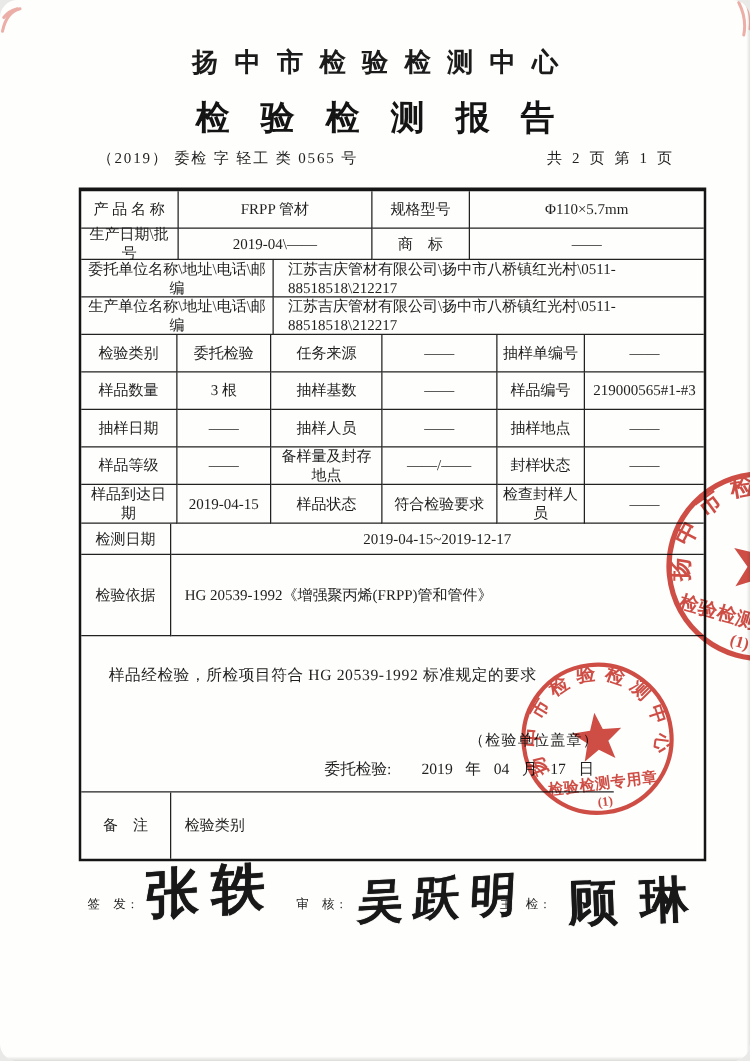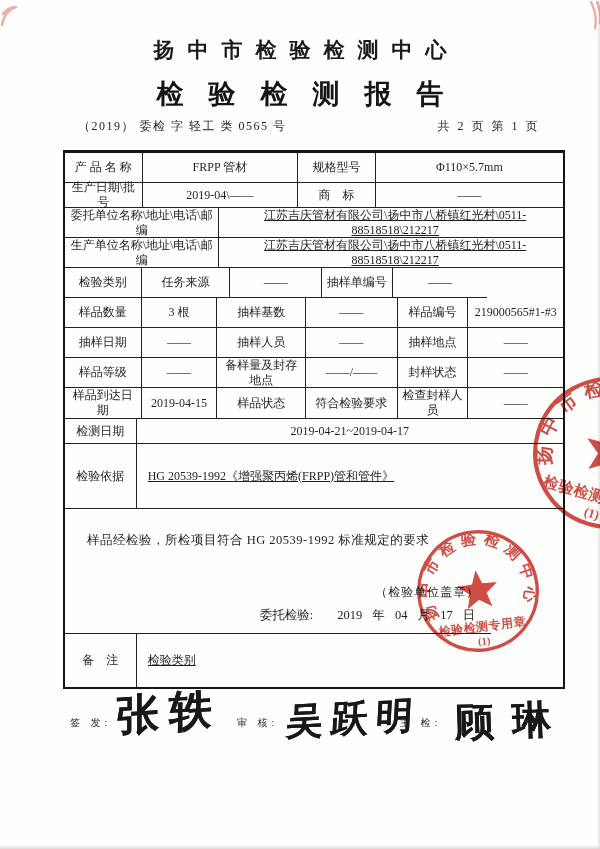--- a/index.html
+++ b/index.html
@@ -1,37 +1,37 @@
 <!DOCTYPE html>
 <html><head>
 <meta charset="utf-8">
 <style>
   html,body{margin:0;padding:0;background:#e9e9e7;}
   .page{position:relative;width:600px;height:849px;background:#fefefd;overflow:hidden;
-        font-family:"Liberation Serif","DejaVu Serif",serif;color:#1f1f1f;}
+        font-family:"Liberation Serif","DejaVu Serif",serif;color:#1f1f1f;border-radius:14px;}
 
   
   .org-title{position:absolute;top:36px;left:0;width:100%;text-align:center;
              font-size:21px;font-weight:bold;letter-spacing:13px;text-indent:13px;color:#1b1b1b;}
   .report-title{position:absolute;top:76px;left:0;width:100%;text-align:center;
                 font-size:27px;font-weight:bold;letter-spacing:25px;text-indent:25px;color:#141414;font-family:Liberation Mono, monospace;}
   .meta-serial{position:absolute;top:118px;left:78px;font-size:12px;letter-spacing:1.5px;}
   .meta-pages{position:absolute;top:118px;right:60px;font-size:12px;letter-spacing:2.5px;}
 
   
   .report-table{position:absolute;left:63px;top:150px;width:502px;
                 border:2px solid #151515;border-top-width:3px;box-sizing:border-box;
                 display:flex;flex-direction:column;background:transparent;}
   .trow{display:flex;width:100%;}
   .cell{box-sizing:border-box;border-right:1.4px solid #222;border-bottom:1.4px solid #222;
         display:flex;align-items:center;justify-content:center;text-align:center;
         font-size:12px;line-height:1.25;padding:6px 3px;}
   .cell:last-child{border-right:none;}
   .trow:last-child .cell{border-bottom:none;}
-  .cell.left{justify-content:flex-start;text-align:center;padding-left:11px;text-decoration:underline;}
+  .cell.left{justify-content:flex-start;text-align:left;padding-left:11px;}
   
   .h30{height:30px}.h25{height:25px}.h31{height:31px}.h65{height:65px}.h125{height:125px}.h53{height:53px}
   
   .wa1{width:15.6%}.wa2{width:31.2%}.wa3{width:15.6%}.wa4{width:37.6%}
   
   .wb1{width:31%}.wb2{width:69%}
   
   .wc1{width:15.4%}.wc2{width:15.2%}.wc3{width:17.8%}.wc4{width:18.4%}.wc5{width:14.2%}.wc6{width:19%}
   
   .wd1{width:14.4%}.wd2{width:85.6%}
@@ -102,20 +102,21 @@
       <div class="cell wb2 left">江苏吉庆管材有限公司\扬中市八桥镇红光村\0511-88518518\212217</div>
     </div>
 
     <div class="trow h30">
       <div class="cell wb1">生产单位名称\地址\电话\邮编</div>
       <div class="cell wb2 left">江苏吉庆管材有限公司\扬中市八桥镇红光村\0511-88518518\212217</div>
     </div>
 
     <div class="trow h30">
       <div class="cell wc1">检验类别</div>
+      <div class="cell wc2">委托检验</div>
       <div class="cell wc3">任务来源</div>
       <div class="cell wc4">——</div>
       <div class="cell wc5">抽样单编号</div>
       <div class="cell wc6">——</div>
     </div>
 
     <div class="trow h30">
       <div class="cell wc1">样品数量</div>
       <div class="cell wc2">3 根</div>
       <div class="cell wc3">抽样基数</div>
@@ -146,21 +147,21 @@
       <div class="cell wc1">样品到达日期</div>
       <div class="cell wc2">2019-04-15</div>
       <div class="cell wc3">样品状态</div>
       <div class="cell wc4">符合检验要求</div>
       <div class="cell wc5">检查封样人员</div>
       <div class="cell wc6">——</div>
     </div>
 
     <div class="trow h25">
       <div class="cell wd1">检测日期</div>
-      <div class="cell wd2">2019-04-21~2019-04-17</div>
+      <div class="cell wd2">2019-04-15~2019-12-17</div>
     </div>
 
     <div class="trow h65">
       <div class="cell wd1">检验依据</div>
       <div class="cell wd2 left">HG 20539-1992《增强聚丙烯(FRPP)管和管件》</div>
     </div>
 
     <div class="trow h125">
       <div class="cell wd2 concl-cell">
         <div class="concl-text">样品经检验，所检项目符合 HG 20539-1992 标准规定的要求</div>

